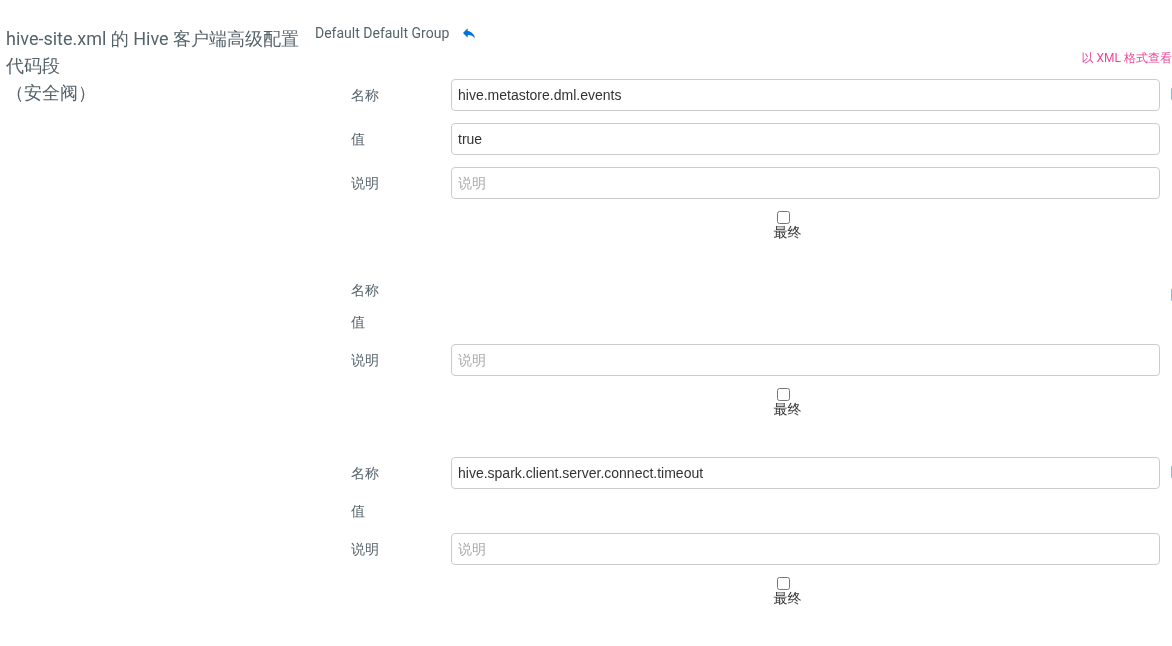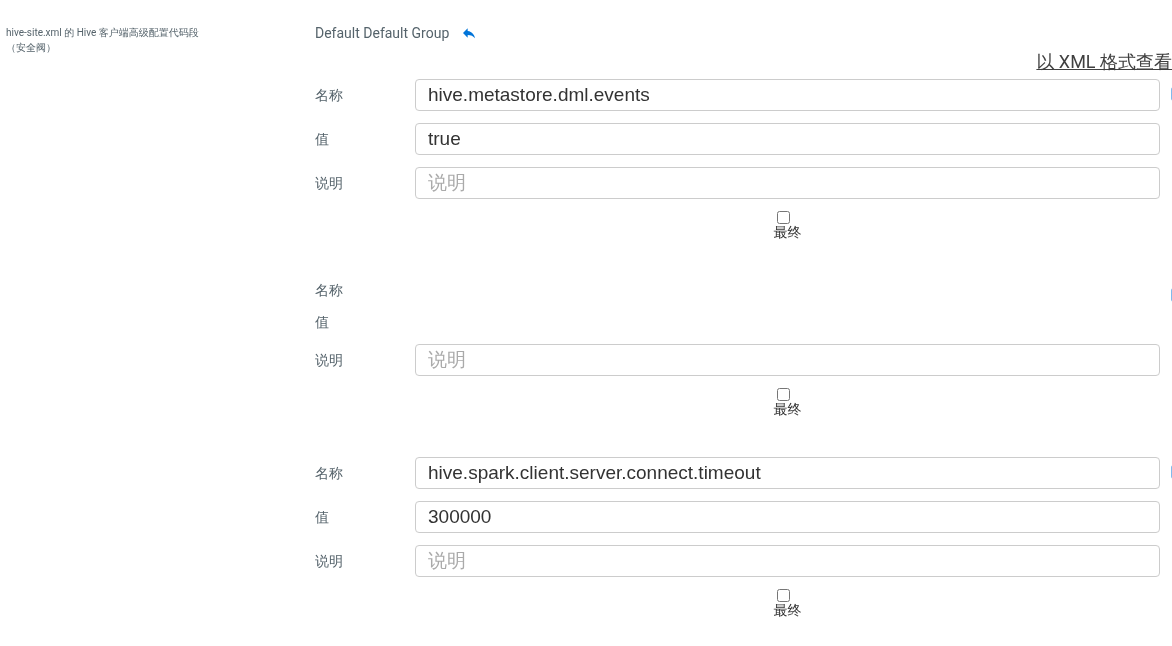--- a/index.html
+++ b/index.html
@@ -1,29 +1,29 @@
 <!DOCTYPE html>
 <html><head>
   <meta charset="utf-8">
   <style>
     * { box-sizing: border-box; margin: 0; padding: 0; }
     body { font-family: -apple-system, BlinkMacSystemFont, "Segoe UI", Roboto, "Helvetica Neue", Arial, sans-serif; font-size: 14px; color: #333; background: #fff; width: 1172px; }
     .container { display: flex; }
     .left-col { width: 315px; padding: 25px 10px 0 6px; }
-    .config-title { font-size: 10px; color: #55636b; line-height: 1.5; text-align: left; }
+    .config-title { font-size: 18px; color: #55636b; line-height: 1.5; text-align: left; }
     .right-col { flex: 1; padding: 0; position: relative; }
     .group-header { display: flex; align-items: center; padding: 25px 0 0 0; font-size: 14px; color: #55636b; }
     .revert-icon { margin-left: 12px; color: #0074d9; cursor: pointer; font-size: 15px; width:16px; height:16px; }
-    .xml-link { position: absolute; top: 50px; right: 0; color: #404040; font-size: 18px; cursor: pointer; white-space: nowrap; text-decoration: underline; }
+    .xml-link { position: absolute; top: 50px; right: 0; color: #ec4899; font-size: 12px; cursor: pointer; white-space: nowrap; }
     .entries { padding-top: 38px; padding-right: 12px; }
     .entry { margin-bottom: 38px; position: relative; }
     .row { display: flex; align-items: center; margin-bottom: 12px; }
-    .lab { width: 100px; font-size: 14px; color: #55636b; padding-top: 2px;}
+    .lab { width: 100px; font-size: 14px; color: #55636b; padding-top: 2px; margin-left: 36px;}
     .field { flex: 1; }
-    .text-input { width: 100%; height: 32px; border: 1px solid #ccc; border-radius: 4px; padding: 0 12px; font-size: 19px; color: #333; outline: none; }
+    .text-input { width: 100%; height: 32px; border: 1px solid #ccc; border-radius: 4px; padding: 0 6px; font-size: 14px; color: #333; outline: none; }
     .text-input::placeholder { color: #aaa; }
     .remove-btn { position: absolute; right: -28px; top: 6px; width: 18px; height: 18px; cursor: pointer; color: #0074d9; }
     .checkbox-row { display: flex; align-items: center; margin-left: 100px; flex-direction: column; }
     .checkbox-row input[type="checkbox"] { width: 13px; height: 13px; margin-right: 8px; cursor: pointer; accent-color: #555;}
     .checkbox-row label { font-size: 14px; color: #333; cursor: pointer; }
     .footer-spacer { height: 58px; border-top: 1px solid #eee; margin-top: 2px; background: #fff; }
     svg { display: block; }
   </style>
 </head>
 <body>
@@ -107,23 +107,20 @@
 
   <div class="entry">
     <div class="row">
       <div class="lab">名称</div>
       <div class="field">
         <input type="text" class="text-input" value="hive.spark.client.server.connect.timeout" style="">
       </div>
     </div>
     <div class="row">
       <div class="lab">值</div>
-      <div class="field">
-        <input type="text" class="text-input" value="300000" style="">
-      </div>
     </div>
     <div class="row">
       <div class="lab">说明</div>
       <div class="field">
         <input type="text" class="text-input" placeholder="说明" style="">
       </div>
     </div>
     <div class="checkbox-row">
       <input type="checkbox" style="">
       <label>最终</label>

